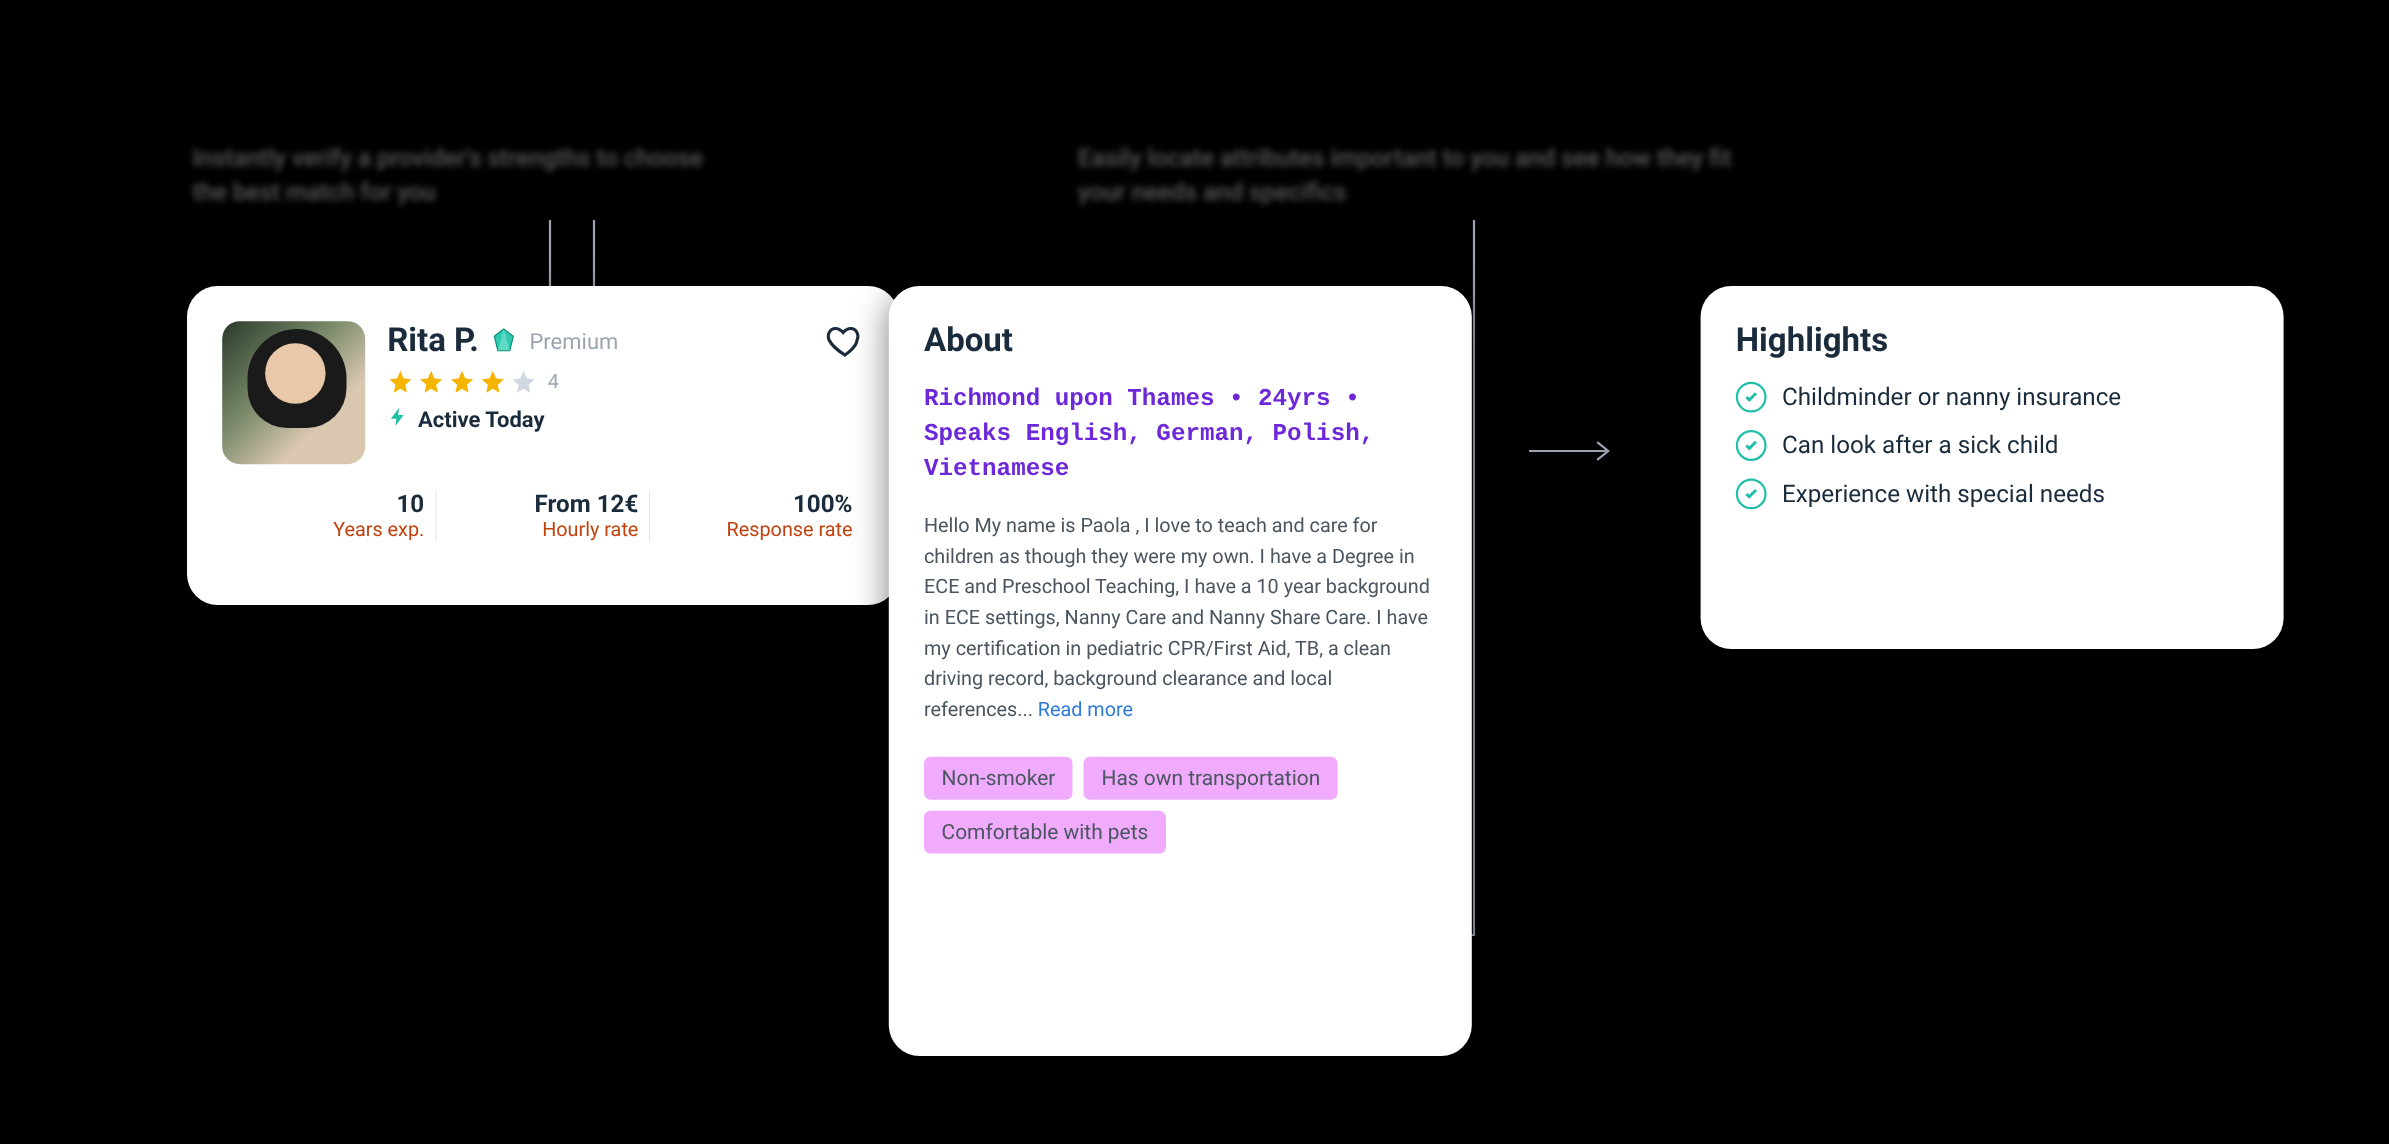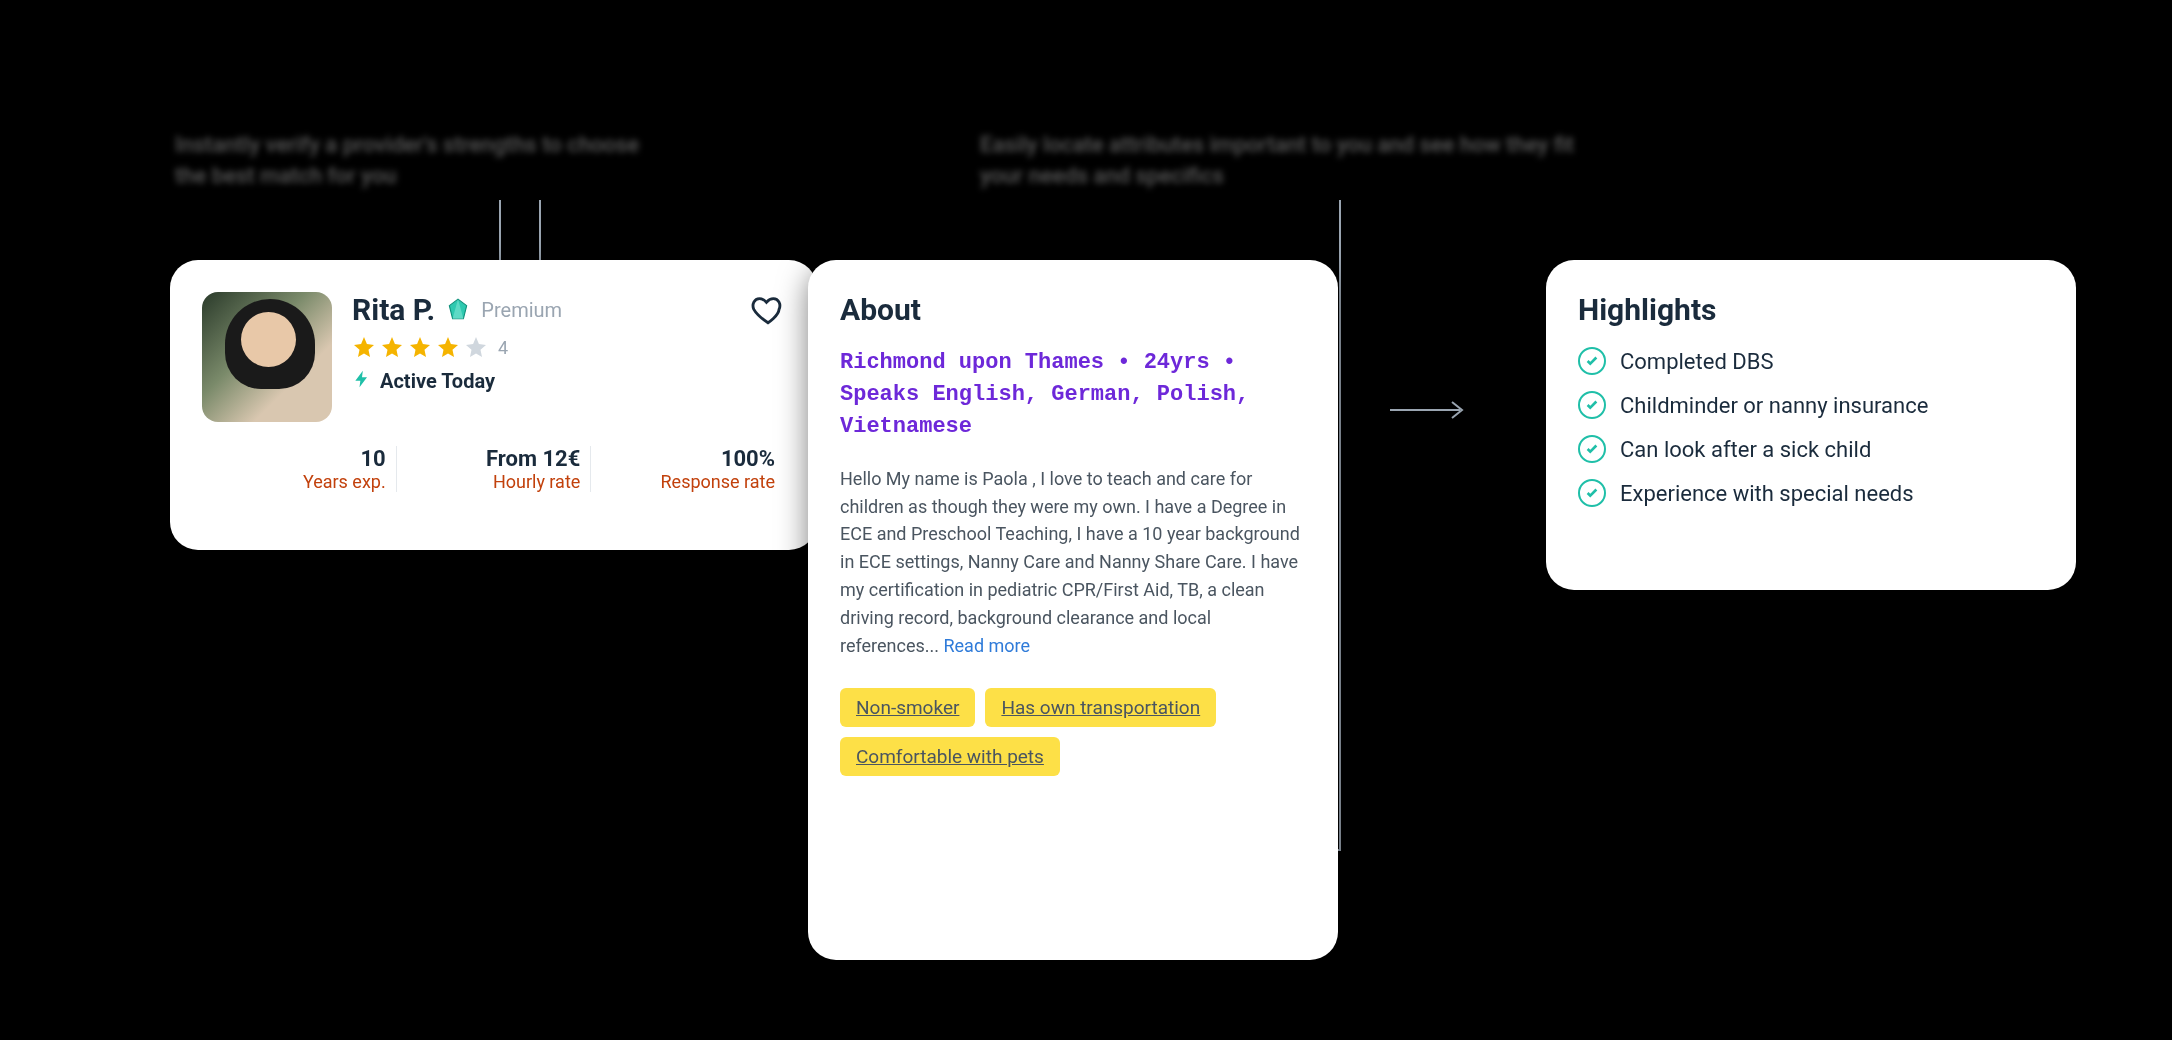--- a/index.html
+++ b/index.html
@@ -59,21 +59,21 @@
   .stat + .stat { border-left:1px solid #e5e9ed;}
   .stat-val { font-size:22px; font-weight:700; color:#1a2b3c;}
   .stat-lbl { font-size:18px; color:#c2410c;}
   
   .about-card { left: 808px; top: 260px; width: 530px; height: 700px;}
   .card-title { font-size:30px; font-weight:700; color:#1a2b3c; margin-bottom:20px;}
   .about-meta { font-size:22px; font-weight:700; color:#6d28d9; line-height:1.45; margin-bottom:22px;font-family:Liberation Mono, monospace;}
   .about-body { font-size:18px; color:#4a5560; line-height:1.55;}
   .read-more { color:#2f7bd9; cursor:pointer;}
   .tags { display:flex; flex-wrap:wrap; gap:10px; margin-top:28px;}
-  .tag { background:#fde047; color:#4a5560; font-size:19px; padding:8px 16px; border-radius:6px;text-decoration:underline;}
+  .tag { background:#f0abfc; color:#4a5560; font-size:19px; padding:8px 16px; border-radius:6px;}
   
   .highlights-card { left:1505px; top:260px; width:530px; height:330px;margin-left:41px;}
   .hl-list { list-style:none; }
   .hl-item { display:flex; align-items:center; gap:14px; margin-bottom:16px; font-size:22px; color:#1a2b3c;}
   .check-badge { width:28px; height:28px; border:2px solid #1fbfa8; border-radius:50%; display:flex; align-items:center; justify-content:center; flex-shrink:0;}
   .check-badge svg { width:14px; height:14px; stroke:#1fbfa8; stroke-width:3; fill:none;}
   
   .conn { position:absolute; stroke:#9aa5b1; stroke-width:2; fill:none;}
 </style>
 </head>
@@ -167,28 +167,20 @@
 
 <div class="card highlights-card">
   <div class="card-title">Highlights</div>
   <ul class="hl-list">
     <li class="hl-item">
       <span class="check-badge">
           <svg viewBox="0 0 16 16">
             <path d="M3 8l3 3 7-7"></path>
           </svg>
         </span>
-      <span>Completed DBS</span>
-    </li>
-    <li class="hl-item">
-      <span class="check-badge">
-          <svg viewBox="0 0 16 16">
-            <path d="M3 8l3 3 7-7"></path>
-          </svg>
-        </span>
       <span>Childminder or nanny insurance</span>
     </li>
     <li class="hl-item">
       <span class="check-badge">
           <svg viewBox="0 0 16 16">
             <path d="M3 8l3 3 7-7"></path>
           </svg>
         </span>
       <span>Can look after a sick child</span>
     </li>

